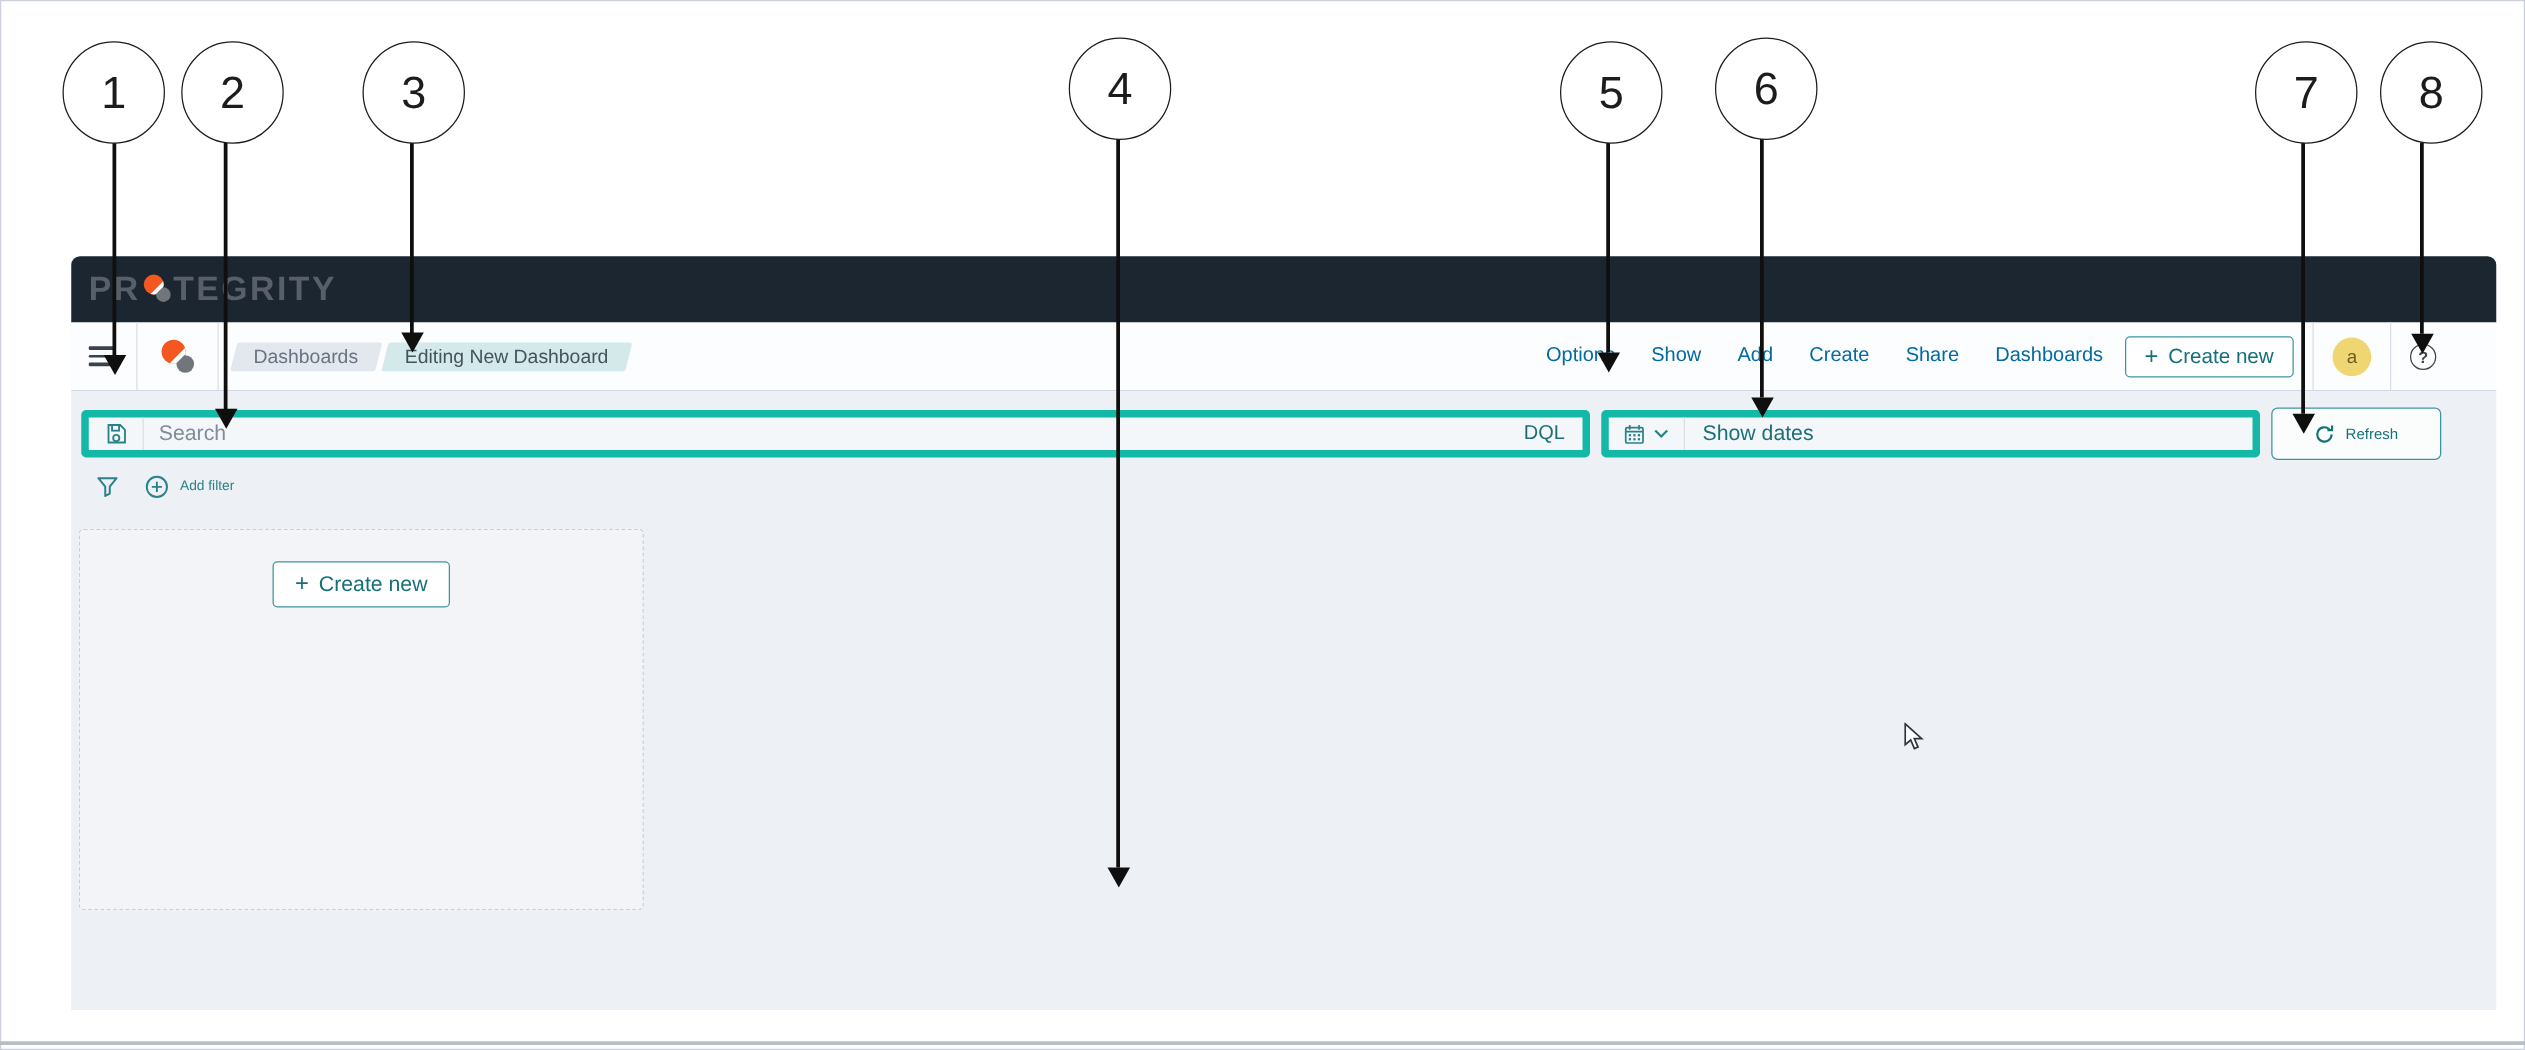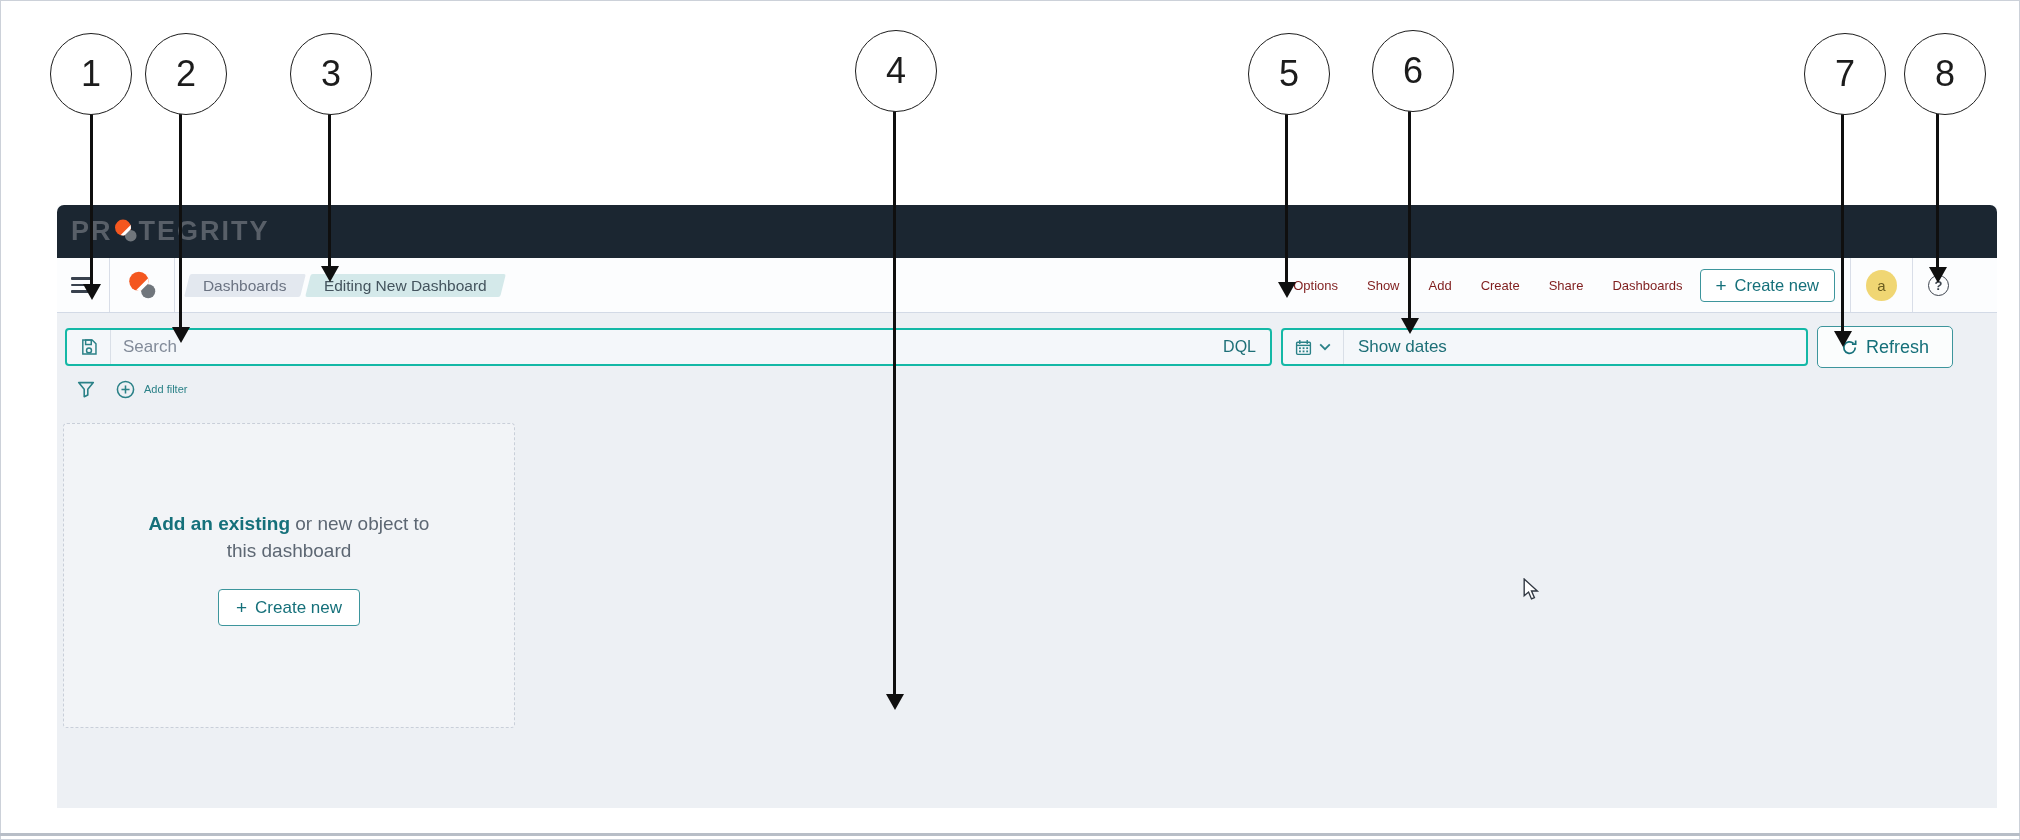--- a/index.html
+++ b/index.html
@@ -51,52 +51,52 @@
   .nav-logo{ width:64px; height:100%; display:flex; align-items:center; justify-content:center; }
 
   .crumbs{ display:flex; align-items:center; margin-left:12px; gap:5px; }
   .crumb{ height:23px; display:flex; align-items:center; padding:0 16px;
           transform:skewX(-14deg); border-radius:2px; font-size:15.5px; }
   .crumb > span{ transform:skewX(14deg); white-space:nowrap; }
   .crumb.first{ background:#e3e8ef; color:#6b7382; }
   .crumb.active{ background:#d4e9ea; color:#44545e; }
 
   .nav-right{ margin-left:auto; display:flex; align-items:center; height:100%; padding-right:48px; gap:29px; }
-  .nav-link{ color:#7f1d1d; font-size:13px; cursor:pointer; white-space:nowrap; }
+  .nav-link{ color:#0369a1; font-size:16px; cursor:pointer; white-space:nowrap; }
   .btn-outline{
     display:flex; align-items:center; gap:8px; border:1.5px solid #3d959c; border-radius:4px;
     color:#15707a; background:#ffffff; font-size:16.5px; cursor:pointer; justify-content:center;
   }
   .create-new-nav{ height:33px; padding:0 15px; margin-left:-12px; }
   .nav-right .vsep{ margin:0 -14px; }
   .avatar{ width:31px; height:31px; border-radius:50%; background:#f0d673; color:#6b5d1f;
            display:flex; align-items:center; justify-content:center; font-size:15px; cursor:pointer; }
   .help-btn{ width:21px; height:21px; border-radius:50%; border:1.7px solid #3c434d; color:#3c434d;
              display:flex; align-items:center; justify-content:center; font-size:13px; font-weight:700; cursor:pointer; }
 
   .content{ position:absolute; left:0; top:108px; width:100%; height:495px; background:#edf0f4; }
 
   .query-row{ position:absolute; left:8px; right:44px; top:15px; height:38px;
               display:flex; gap:9px; align-items:center; }
-  .qbox{ height:38px; background:#f4f7fa; border:2px solid #14b8a6; border-radius:4px;
+  .qbox{ height:38px; background:#f4f7fa; border:6px solid #14b8a6; border-radius:4px;
          display:flex; align-items:center; }
   .search-box{ flex:1; }
   .save-cell{ width:44px; height:100%; display:flex; align-items:center; justify-content:center;
               border-right:1px solid #d9dfe7; color:#2a8187; cursor:pointer; }
   .search-input{ flex:1; border:none; outline:none; background:transparent; padding:0 12px;
                  font-size:17px; color:#3b434f; font-family:"Liberation Sans", sans-serif; }
   .search-input::placeholder{ color:#828b99; opacity:1; }
   .dql{ padding:0 14px; color:#1d6f77; font-size:16px; cursor:pointer; }
   .date-box{ width:527px; }
   .cal-btn{ display:flex; align-items:center; gap:7px; padding:0 12px 0 12px; height:100%;
             color:#2a8187; cursor:pointer; }
   .date-sep{ width:1px; height:100%; background:#d9dfe7; }
   .time-range{ padding:0 15px; color:#3b434f; font-size:17px; cursor:pointer; flex:1; }
   .show-dates{ padding:0 14px; color:#1d6f77; font-size:17px; cursor:pointer; white-space:nowrap; }
-  .refresh-btn{ width:136px; height:42px; border-radius:5px; background:#fbfdfd; font-size:18px; }
+  .refresh-btn{ width:136px; height:42px; border-radius:5px; background:#fbfdfd; font-size:12px; }
 
   .filter-row{ position:absolute; left:20px; top:62px; height:28px; display:flex; align-items:center; gap:21px; }
   .funnel{ color:#2a8187; display:flex; cursor:pointer; }
   .add-filter{ display:flex; align-items:center; gap:9px; color:#2a8187; font-size:11px; cursor:pointer; }
 
   .panel{
     position:absolute; left:6px; top:110px; width:452px; height:305px;
     border:1.5px dashed #c9cfd9; border-radius:4px; background:rgba(255,255,255,0.30);
     display:flex; flex-direction:column; align-items:center;
   }
@@ -245,24 +245,20 @@
           <svg width="19" height="19" viewBox="0 0 16 16" fill="none" stroke="currentColor" stroke-width="1.3">
             <circle cx="8" cy="8" r="6.8"></circle>
             <line x1="8" y1="4.6" x2="8" y2="11.4"></line>
             <line x1="4.6" y1="8" x2="11.4" y2="8"></line>
           </svg>
           <span>Add filter</span>
         </span>
       </div>
 
       <div class="panel">
-        <div class="panel-text">
-          <span class="link">Add an existing</span><span> or new object to</span><br>
-          <span>this dashboard</span>
-        </div>
         <button class="btn-outline create-new-panel">
           <span class="plus-glyph">+</span>
           <span>Create new</span>
         </button>
       </div>
 
     </div>
   </div>
 
   <div class="callout-circle" style="left:50px; top:33px;">

